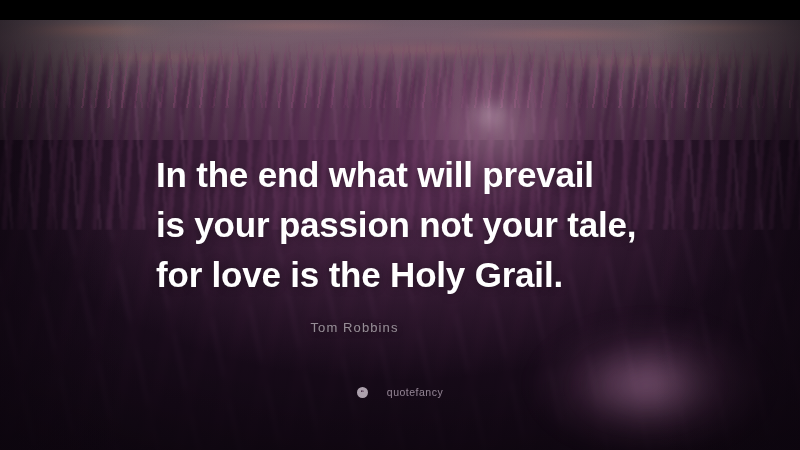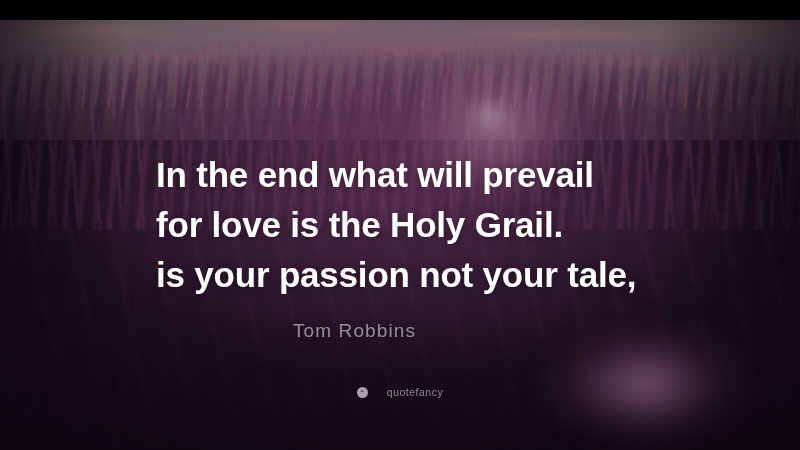--- a/index.html
+++ b/index.html
@@ -118,21 +118,21 @@
   
   .content{position:absolute;left:0;top:0;width:800px;height:450px;}
 
   .quote{position:absolute;left:156px;top:130px;width:520px;
     color:#ffffff;font-size:35px;font-weight:bold;line-height:50px;
     letter-spacing:-.2px;
     text-shadow:0 1px 10px rgba(0,0,0,.32);}
   .quote .ln{display:block;white-space:nowrap;}
 
   .author{position:absolute;left:0;top:300px;width:709px;text-align:center;
-    color:rgba(255,255,255,.52);font-size:19px;font-weight:normal;
+    color:rgba(255,255,255,.52);font-size:13px;font-weight:normal;
     letter-spacing:1.1px;
     text-shadow:0 1px 6px rgba(0,0,0,.35);}
 
   .brand{position:absolute;left:0;top:366px;width:800px;
     display:flex;align-items:center;justify-content:center;gap:19px;}
   .brand-badge{width:11px;height:11px;border-radius:50%;
     background:rgba(232,220,232,.72);
     display:flex;align-items:center;justify-content:center;
     font-size:7px;line-height:7px;color:rgba(60,30,58,.9);font-weight:bold;}
   .brand-name{color:rgba(226,210,226,.60);font-size:10.5px;letter-spacing:.5px;}
@@ -156,22 +156,22 @@
   <div class="glow-core"></div>
   <div class="flare-br"></div>
   <div class="flare-br2"></div>
   <div class="vignette"></div>
   <div class="vignette-sides"></div>
 
   <div class="content">
 
     <div class="quote">
       <span class="ln">In the end what will prevail</span>
+      <span class="ln">is your passion not your tale,</span>
       <span class="ln">for love is the Holy Grail.</span>
-      <span class="ln">is your passion not your tale,</span>
     </div>
 
     <div class="author">Tom Robbins</div>
 
     <div class="brand">
       <span class="brand-badge">“</span>
       <span class="brand-name">quotefancy</span>
     </div>
 
   </div>

